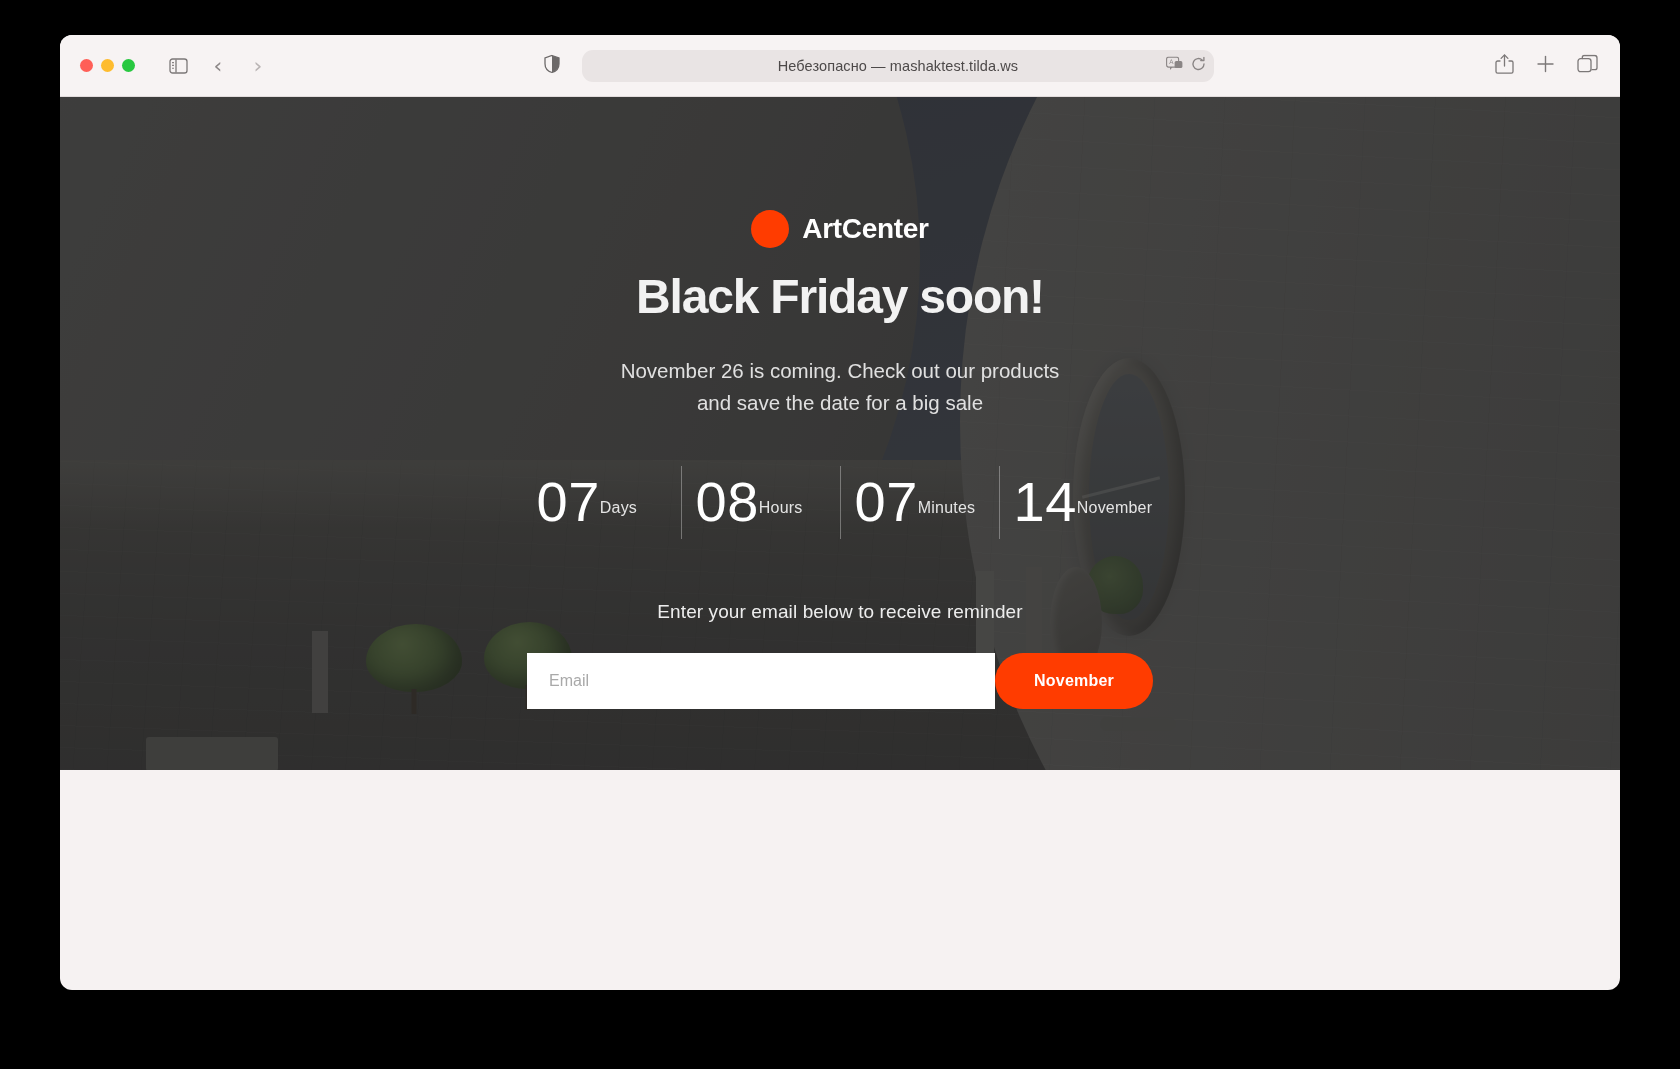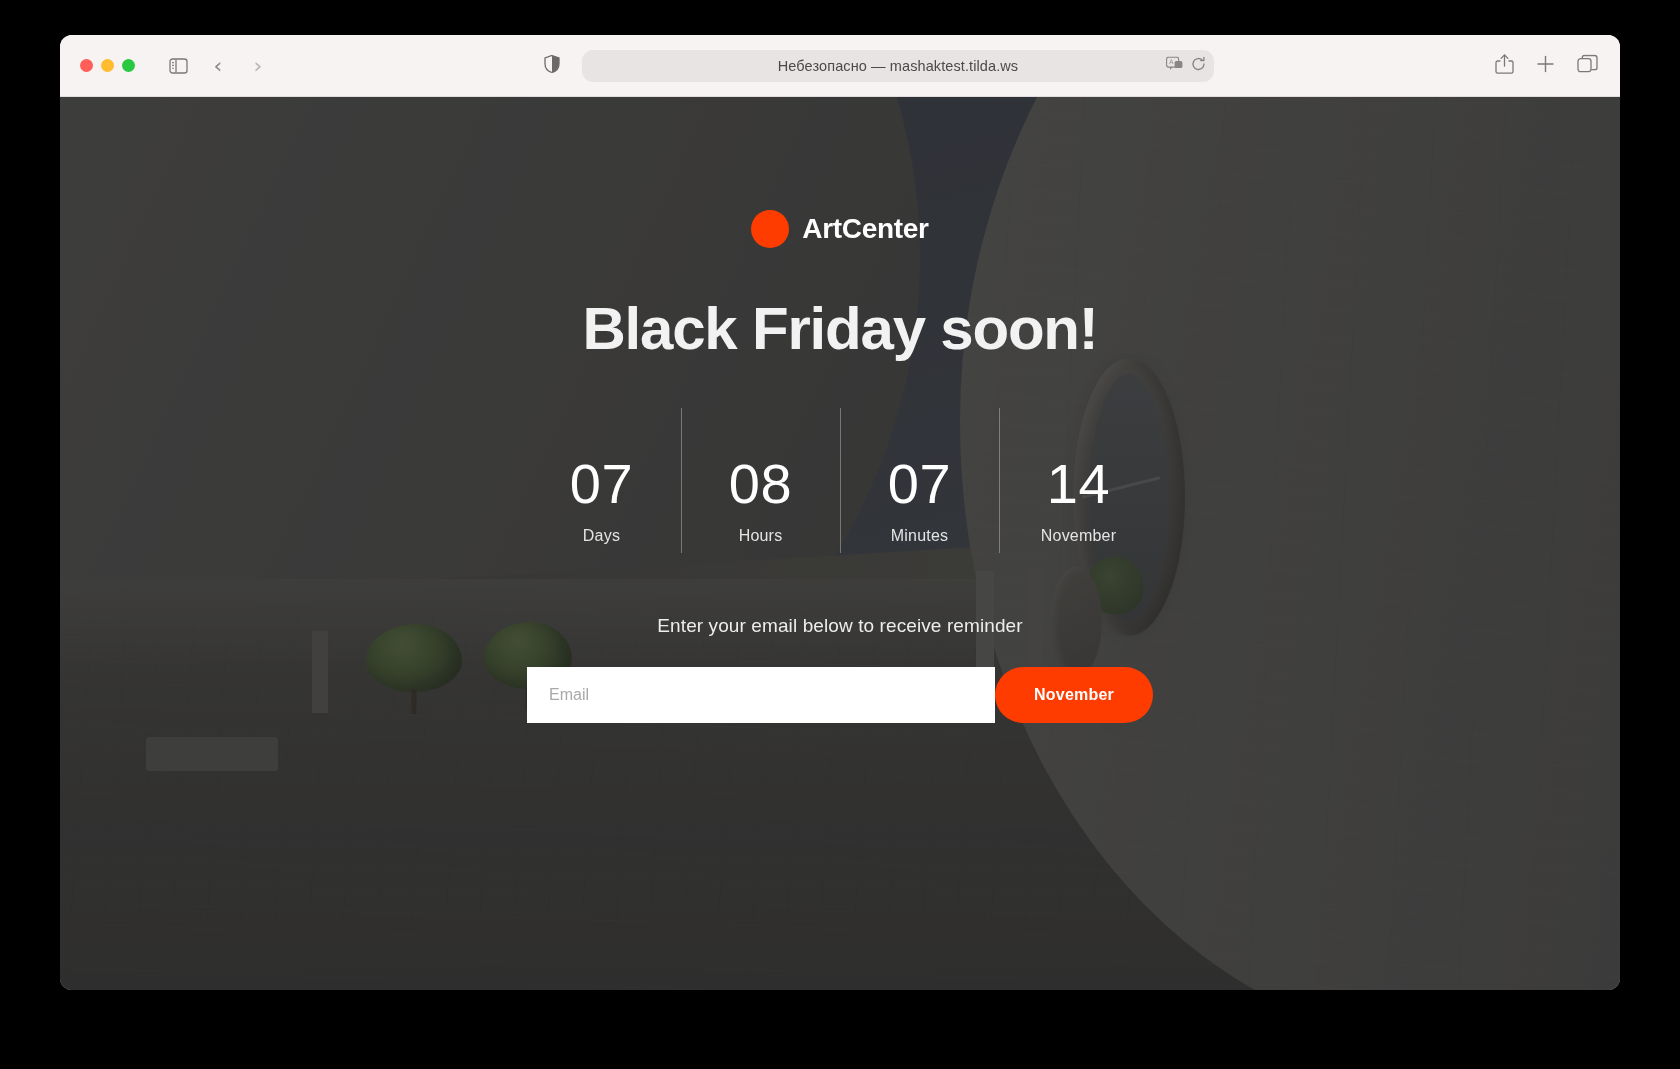--- a/index.html
+++ b/index.html
@@ -116,21 +116,21 @@
     display: flex;
     align-items: center;
     gap: 22px;
     color: #7c7878;
   }
 
   
   .page {
     position: relative;
     width: 100%;
-    height: 893px;
+    height: 673px;
     overflow: hidden;
     background: #3c3c3c;
   }
 
   
   .bg { position: absolute; inset: 0; overflow: hidden; }
 
   
   .bg-sky {
     position: absolute; left: 0; top: 0; width: 100%; height: 62%;
@@ -292,22 +292,22 @@
     flex: none;
   }
   .logo-text {
     font-size: 28px;
     font-weight: bold;
     color: #ffffff;
     letter-spacing: -0.3px;
   }
 
   .headline {
-    margin-top: 49px;
-    font-size: 60px;
+    margin-top: 24px;
+    font-size: 48px;
     font-weight: bold;
     color: #f2f2f2;
     letter-spacing: -1.2px;
     text-align: center;
     line-height: 1.05;
   }
 
   .subhead {
     margin-top: 33px;
     font-size: 20.5px;
@@ -320,25 +320,24 @@
 
   
   .countdown {
     margin-top: 48px;
     display: flex;
     align-items: stretch;
   }
   .cd-cell {
     width: 130px;
     display: flex;
-    flex-direction: column;
+    flex-direction: row;
     align-items: center;
     justify-content: flex-start;
     padding: 6px 0 8px;
-    margin-top: 40px;
   }
   .cd-sep {
     width: 1px;
     background: rgba(255,255,255,0.32);
     align-self: stretch;
     margin: 0 14px;
   }
   .cd-value {
     font-size: 56px;
     font-weight: 500;
@@ -516,20 +515,21 @@
 
       <div class="content">
 
         <div class="logo">
           <span class="logo-dot"></span>
           <span class="logo-text">ArtCenter</span>
         </div>
 
         <h1 class="headline">Black Friday soon!</h1>
 
+        <p class="subhead">November 26 is coming. Check out our products and save the date for a big sale</p>
 
         <div class="countdown">
           <div class="cd-cell">
             <span class="cd-value">07</span>
             <span class="cd-label">Days</span>
           </div>
           <div class="cd-sep"></div>
           <div class="cd-cell">
             <span class="cd-value">08</span>
             <span class="cd-label">Hours</span>

